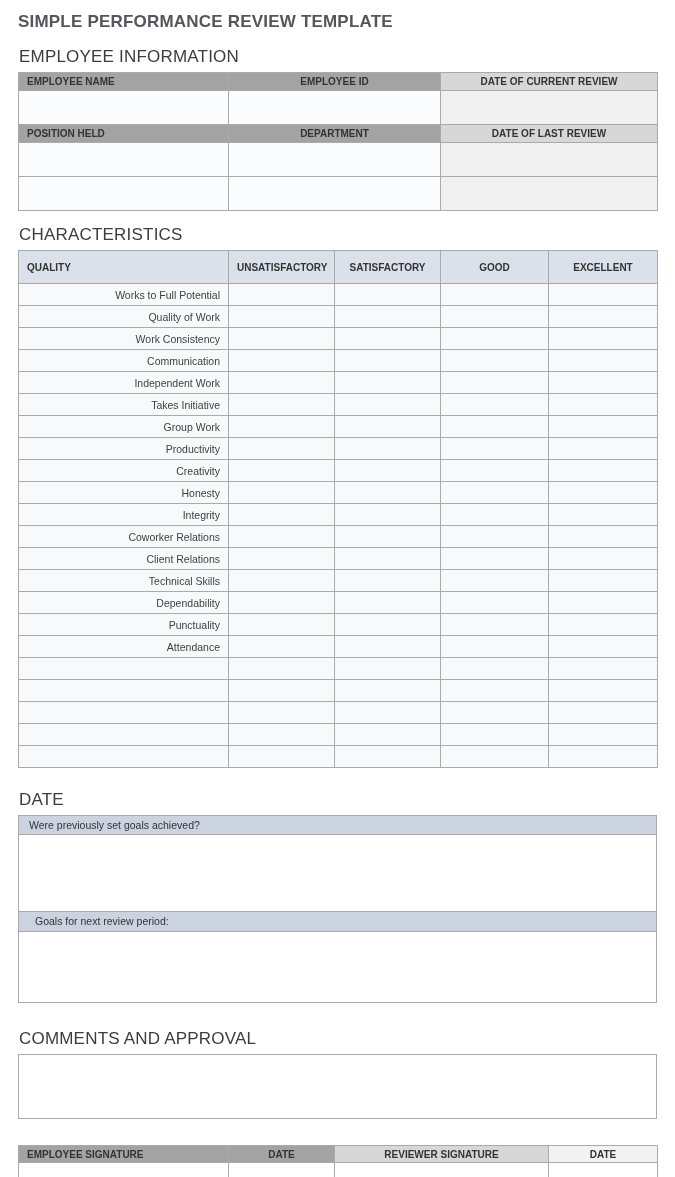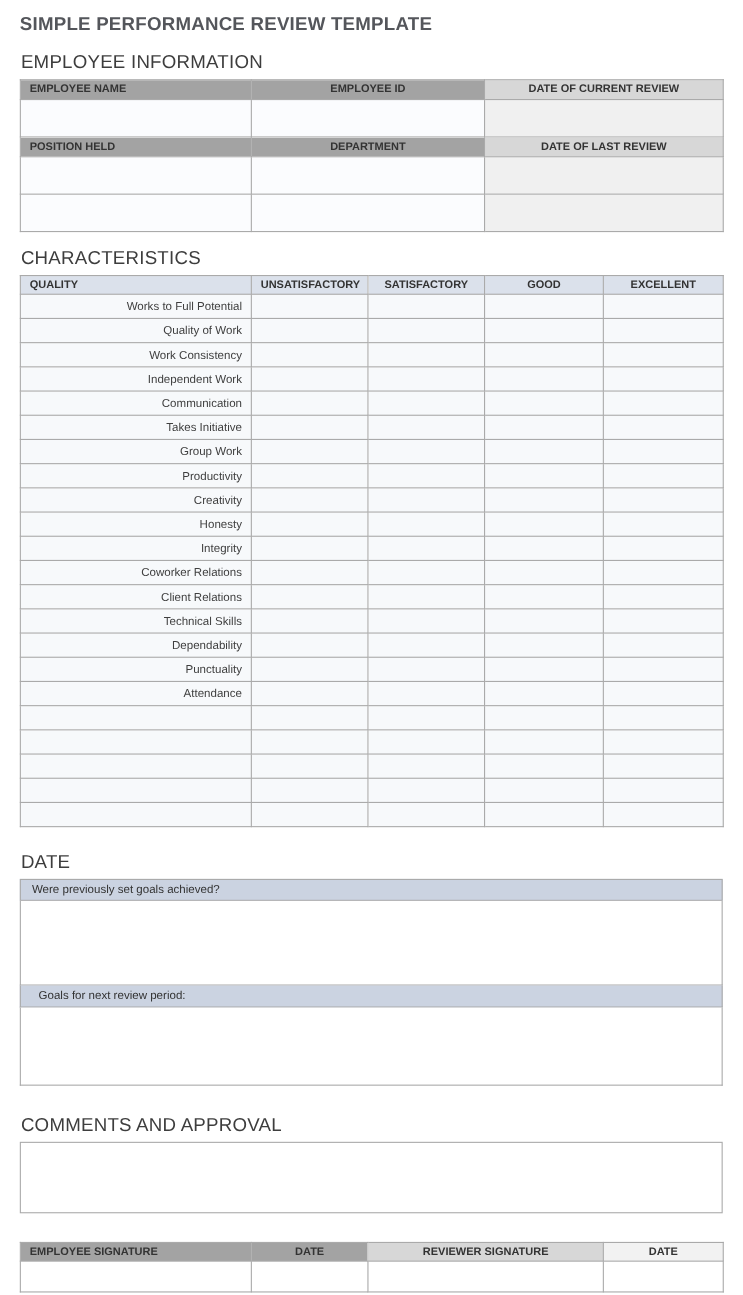--- a/index.html
+++ b/index.html
@@ -38,21 +38,21 @@
   .h-center { text-align: center; }
   .h-blue   { background: #a3a3a3; }
   .h-gray   { background: #d7d7d7; }
   .emp-table td { height: 34px; }
   .in-blue  { background: #fbfcfe; }
   .in-gray  { background: #f0f0f0; }
 
   
   .char-table th {
     font-size: 10px; font-weight: bold; color: #333;
-    background: #dbe1eb; height: 17px; padding: 0 8px;
+    background: #dbe1eb; height: 33px; padding: 0 8px;
   }
   .char-table td { height: 22px; background: #f7f9fb; }
   .char-table td.q {
     font-size: 10.5px; color: #3f3f3f;
     text-align: right; padding: 0 8px;
   }
 
   
   .goals-box { width: 606px; }
   .goal-bar {
@@ -170,28 +170,28 @@
             <td></td>
           </tr>
       <tr>
             <td class="q">Work Consistency</td>
             <td></td>
             <td></td>
             <td></td>
             <td></td>
           </tr>
       <tr>
+            <td class="q">Communication</td>
+            <td></td>
+            <td></td>
+            <td></td>
+            <td></td>
+          </tr>
+      <tr>
             <td class="q">Independent Work</td>
-            <td></td>
-            <td></td>
-            <td></td>
-            <td></td>
-          </tr>
-      <tr>
-            <td class="q">Communication</td>
             <td></td>
             <td></td>
             <td></td>
             <td></td>
           </tr>
       <tr>
             <td class="q">Takes Initiative</td>
             <td></td>
             <td></td>
             <td></td>

